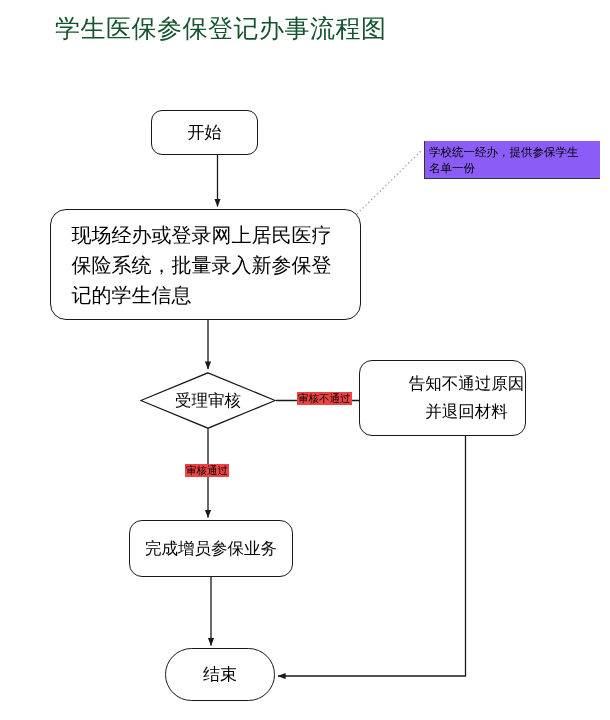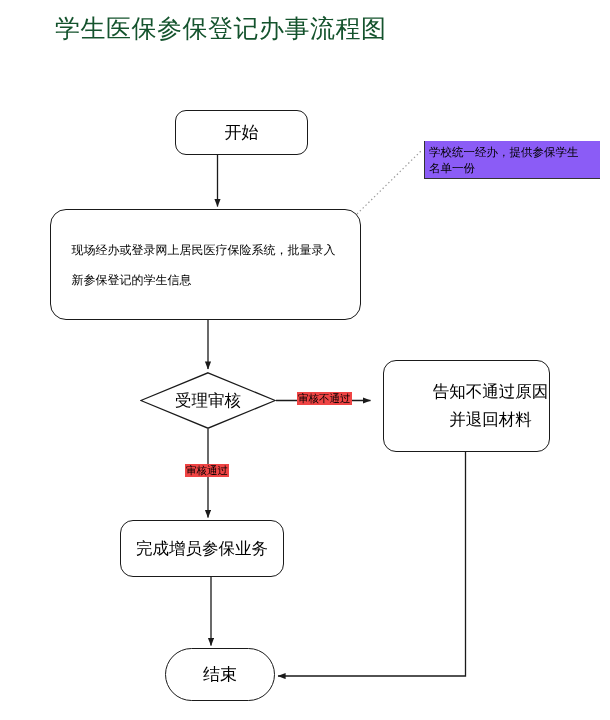--- a/index.html
+++ b/index.html
@@ -66,34 +66,33 @@
     border-radius: 30px;
     font-size: 17px;
   }
   .node-process {
     border-radius: 13px;
   }
 
   #node-start {
     left: 151px;
     top: 110px;
-    width: 133px;
+    width: 107px;
     height: 45px;
-    margin-left: 24px;
   }
 
   #node-entry {
     left: 50px;
     top: 209px;
     width: 311px;
     height: 111px;
     border-radius: 16px;
   }
   #node-entry .node-text {
-    font-size: 12px;
+    font-size: 20px;
     line-height: 30px;
     width: 268px;
     text-align: left;
   }
 
   
   #node-decision {
     position: absolute;
     left: 140px;
     top: 372px;
@@ -115,34 +114,34 @@
     width: 136px;
     height: 57px;
     display: flex;
     align-items: center;
     justify-content: center;
     font-size: 16.5px;
     font-family: "DejaVu Serif", "Liberation Serif", serif;
   }
 
   #node-reject {
-    left: 383px;
+    left: 359px;
     top: 360px;
     width: 167px;
-    height: 92px;
+    height: 76px;
     border-radius: 13px;
     padding-left: 48px;
   }
   #node-reject .node-text {
     font-size: 16.5px;
     line-height: 28px;
   }
 
   #node-complete {
-    left: 120px;
+    left: 129px;
     top: 520px;
     width: 164px;
     height: 57px;
     border-radius: 13px;
   }
   #node-complete .node-text {
     font-size: 16.5px;
   }
 
   #node-end {

